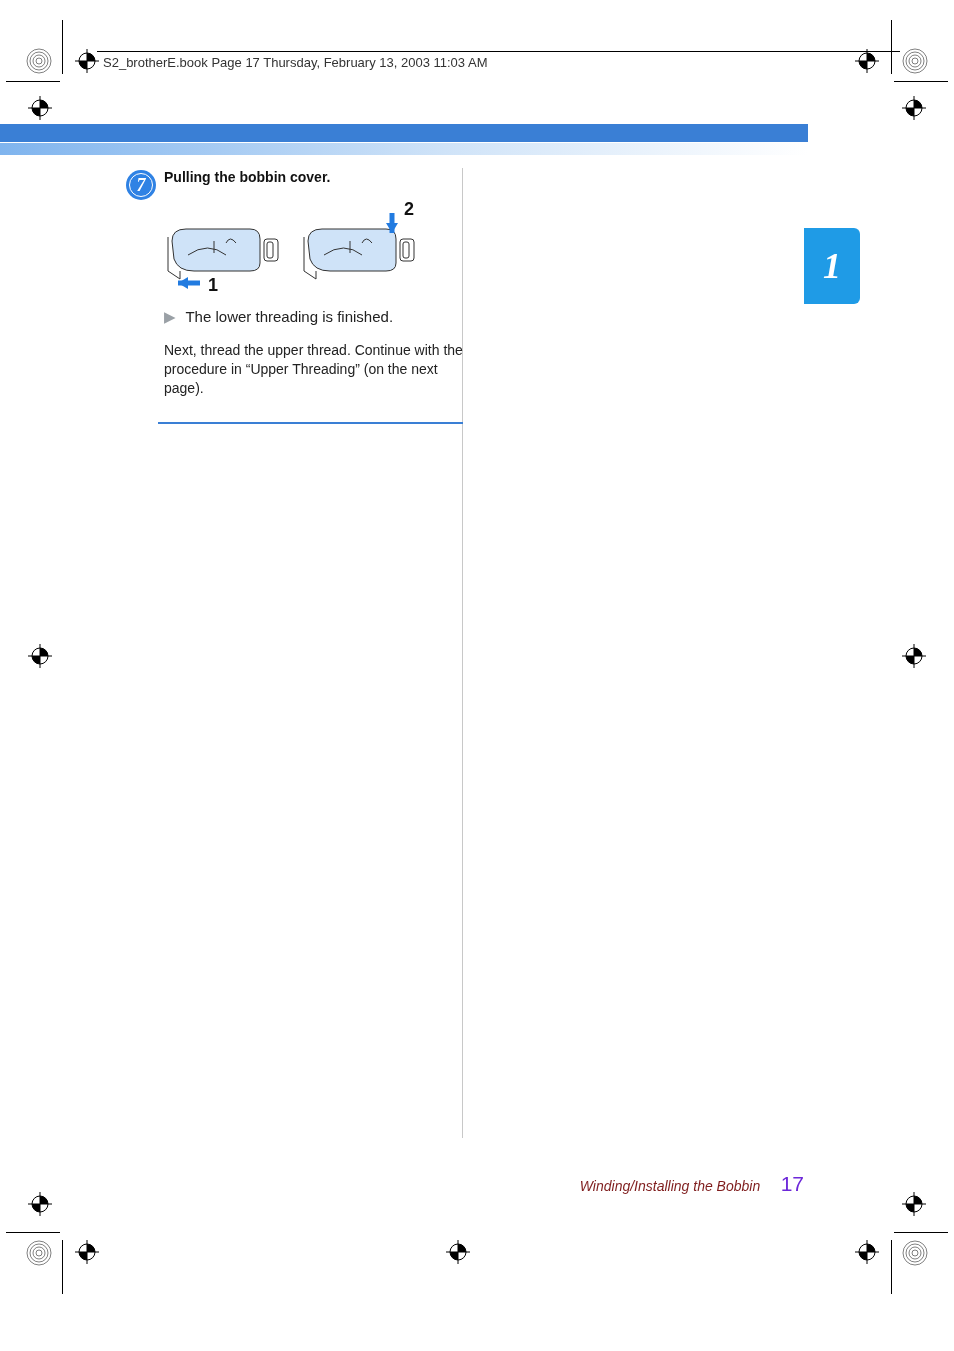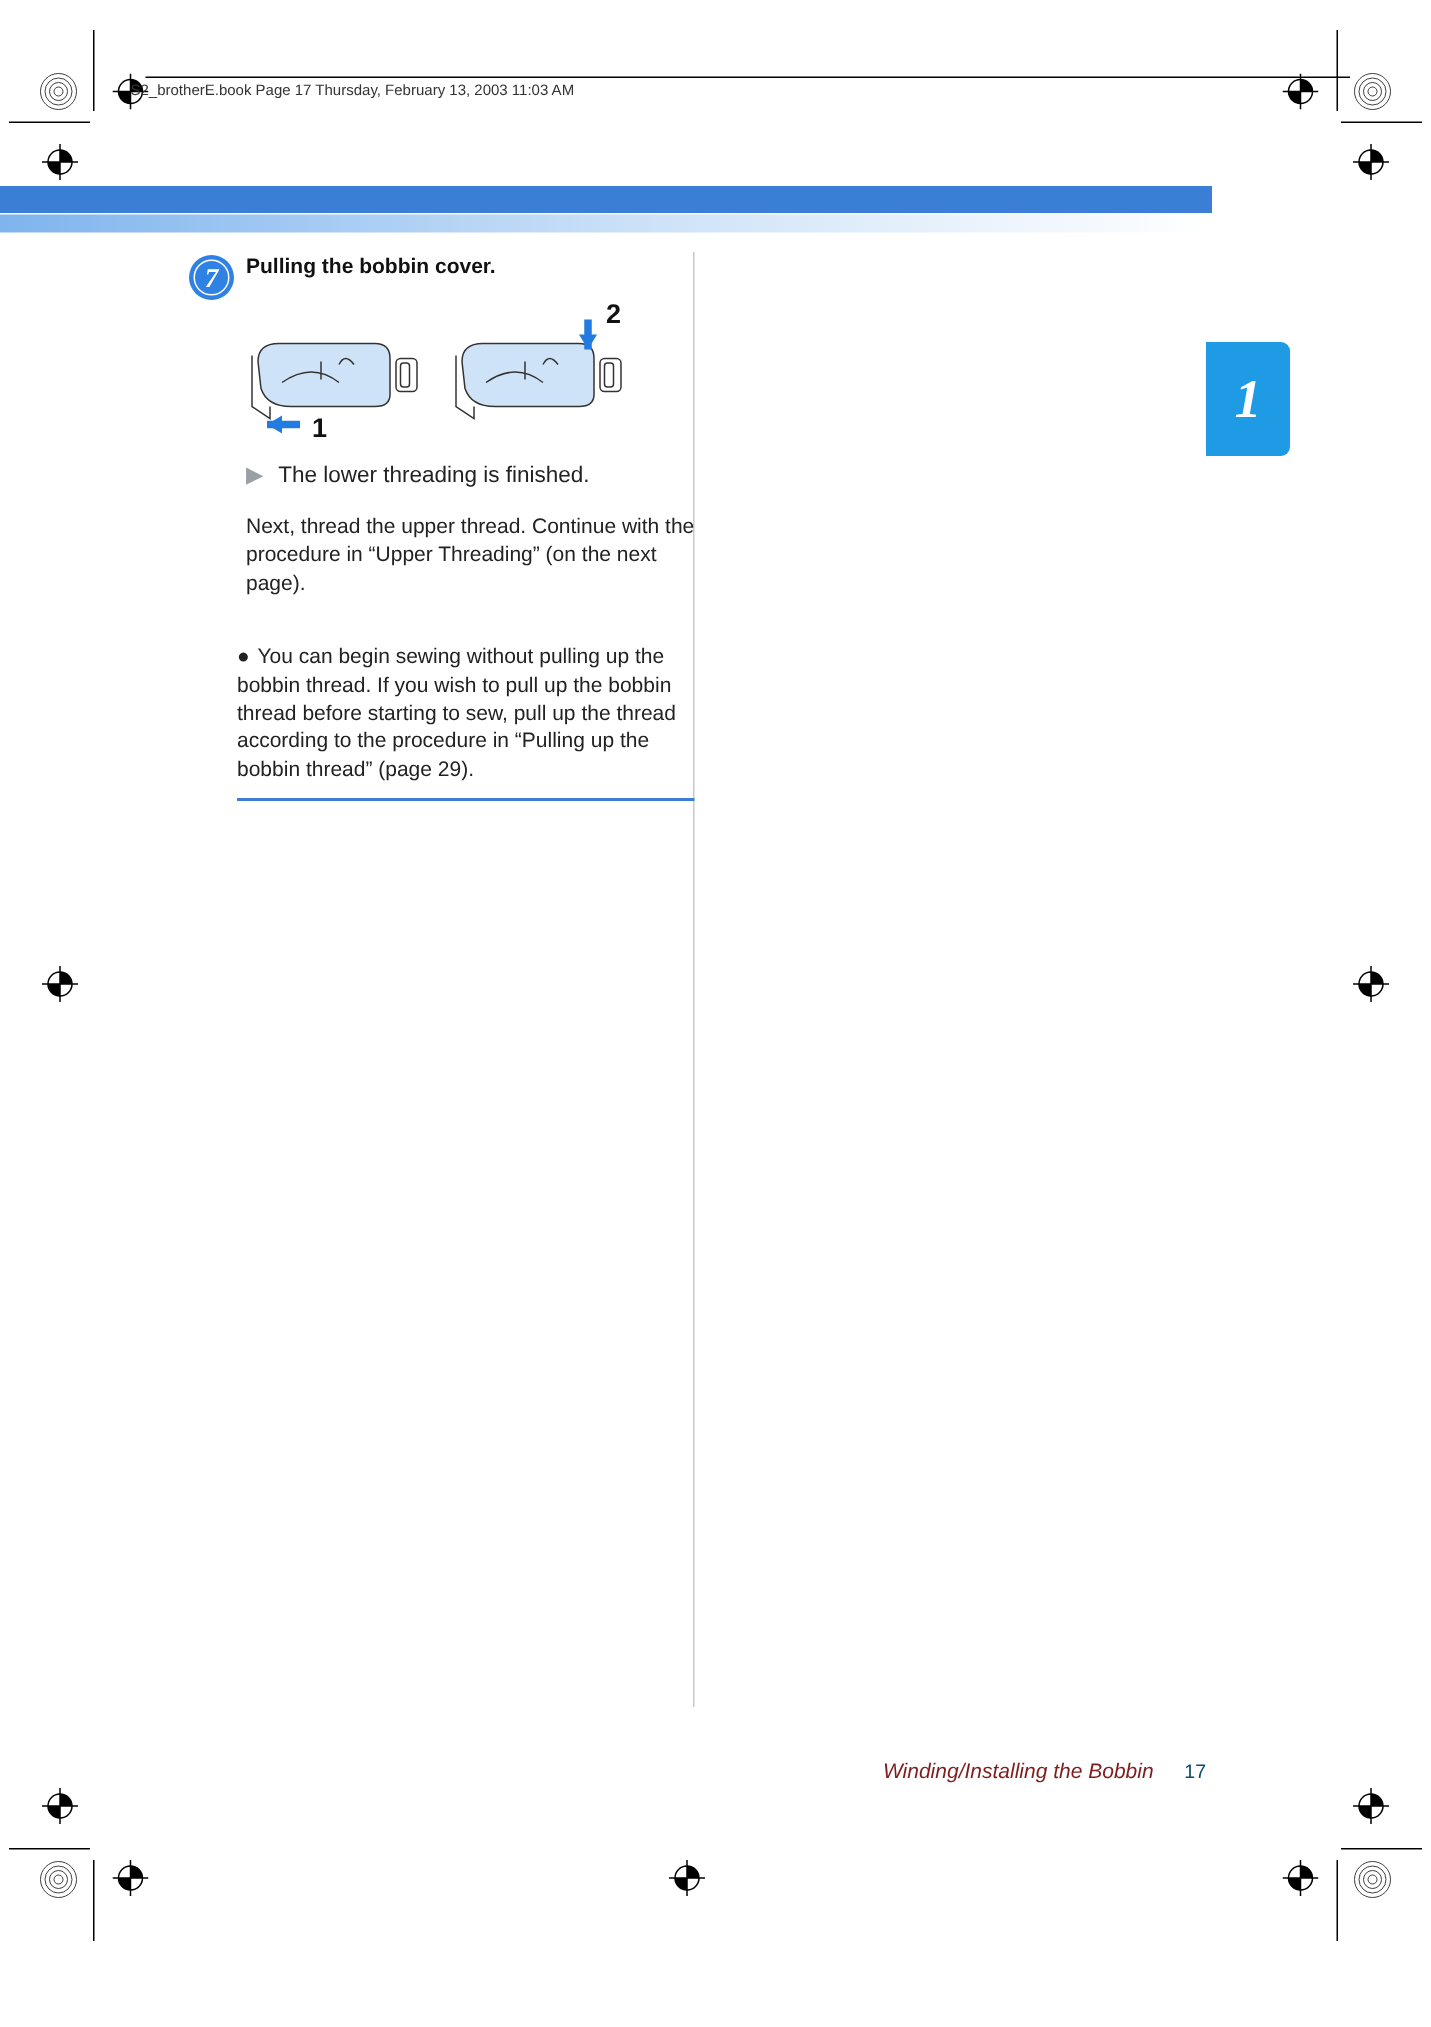--- a/index.html
+++ b/index.html
@@ -5,21 +5,21 @@
   * { box-sizing: border-box; margin: 0; padding: 0; }
   html, body { width: 954px; height: 1351px; background: #fff; font-family: "Helvetica Neue", Arial, sans-serif; color: #222; }
   .page { position: relative; width: 954px; height: 1351px; }
   .corner { position: absolute; width: 26px; height: 26px; }
   .corner circle { fill: none; stroke: #000; stroke-width: .8; }
   .corner .rings circle { stroke-width: .5; }
   .hairline-h { position: absolute; height: 0; border-top: 0.8px solid #000; }
   .hairline-v { position: absolute; width: 0; border-left: 0.8px solid #000; }
 
   .hdr-rule { position: absolute; left: 97px; right: 54px; top: 51px; border-top: .8px solid #000; }
-  .hdr-text { position: absolute; left: 87px; top: 55px; font-size: 10px; color: #333; }
+  .hdr-text { position: absolute; left: 103px; top: 55px; font-size: 13px; color: #333; }
 
   
   .bluebar { position: absolute; left: 0; top: 124px; width: 808px; height: 18px; background: #3a7fd5; }
   .bluefade { position: absolute; left: 0; top: 143px; width: 808px; height: 12px;
               background: linear-gradient(90deg, #7fb4ee 0%, #cfe3f8 55%, #ffffff 100%); }
 
   
   .col { position: absolute; left: 128px; top: 168px; width: 338px; }
   .step-circle { position: absolute; left: -2px; top: 2px; width: 30px; height: 30px; border-radius: 15px;
                  background: #2f82e4; color: #fff; text-align: center; line-height: 30px;
@@ -50,21 +50,21 @@
 
   
   .chaptab { position: absolute; right: 94px; top: 228px; width: 56px; height: 76px;
              background: #1f9be6; border-radius: 0 6px 6px 0; color: #fff; display: flex;
              align-items: center; justify-content: center; font-family: Georgia, 'Times New Roman', serif;
              font-style: italic; font-weight: 700; font-size: 36px; }
 
   
   .footer { position: absolute; left: 0; right: 0; top: 1172px; text-align: right; padding-right: 150px; }
   .footer .sec { font-style: italic; font-size: 14px; color: #7f1d1d; margin-right: 16px; }
-  .footer .pg { font-size: 13px; color: #0c4a6e; }
+  .footer .pg { font-size: 21px; color: #6d28d9; }
 
   
   .regm svg { width: 24px; height: 24px; }
 </style>
 </head>
 <body>
 
 <div class="page">
 
   <div class="corner" style="left:26px; top:48px;">
@@ -260,24 +260,20 @@
     </div>
 
     <div class="result">
       <span class="tri">▶</span>
       <span>The lower threading is finished.</span>
     </div>
 
     <div class="para">Next, thread the upper thread. Continue with the procedure in “Upper Threading” (on the next page).</div>
 
     <div class="memo-box">
-      <div class="memo-body">
-        <span class="bullet">●</span>
-        <span>You can begin sewing without pulling up the bobbin thread. If you wish to pull up the bobbin thread before starting to sew, pull up the thread according to the procedure in “Pulling up the bobbin thread” (page 29).</span>
-      </div>
       <div class="memo-foot"></div>
     </div>
   </div>
 
   <div class="footer">
     <span class="sec">Winding/Installing the Bobbin</span>
     <span class="pg">17</span>
   </div>
 </div>
 

